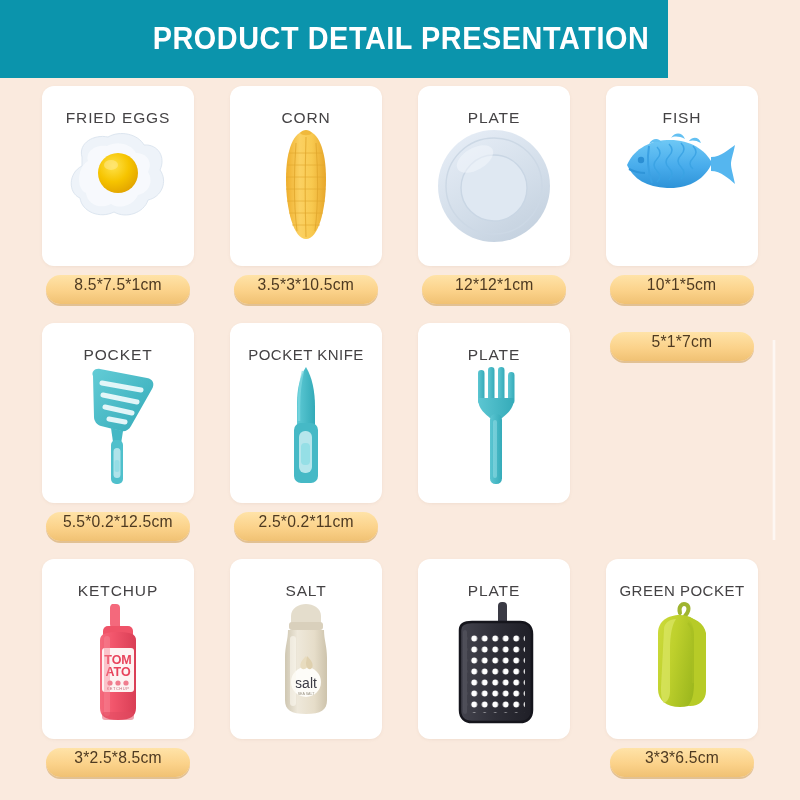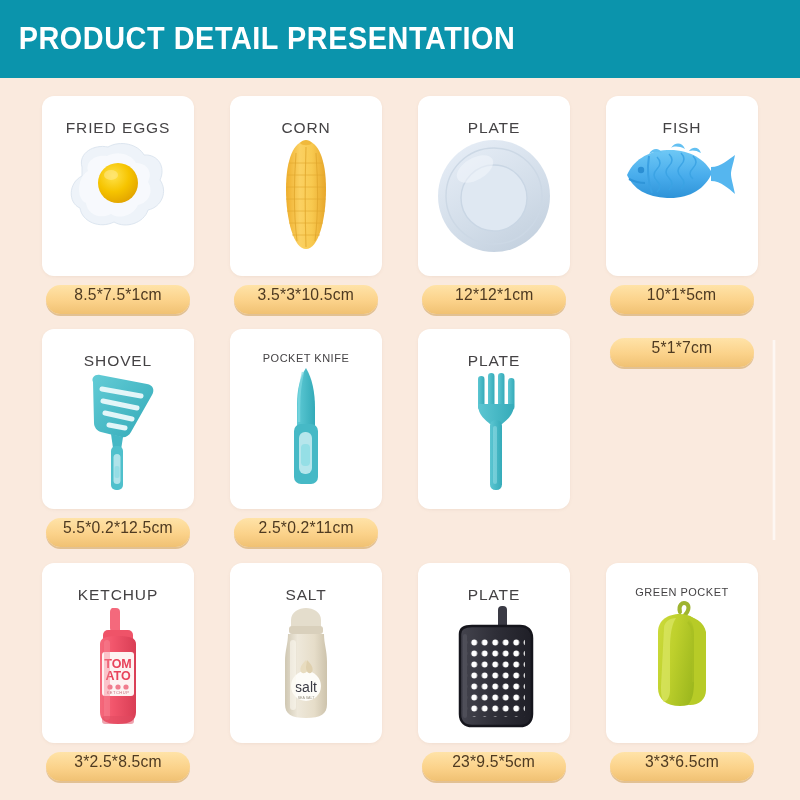--- a/index.html
+++ b/index.html
@@ -10,42 +10,42 @@
     overflow: hidden;
   }
 
   body {
     background: #faeade;
     font-family: "Liberation Sans", sans-serif;
   }
 
   
   .header-band {
-    width: 800px;
+    width: 668px;
     height: 78px;
     background: #0b94ac;
     display: flex;
     align-items: center;
-    justify-content: flex-start;
+    justify-content: flex-end;
   }
   .header-title {
     color: #ffffff;
     font-family: "Liberation Sans Narrow", "Liberation Sans", sans-serif;
     font-size: 31px;
     font-weight: bold;
     letter-spacing: 0.6px;
     transform: scaleX(0.93);
     white-space: nowrap;
   }
 
   
   .grid {
     width: 800px;
     height: 722px;
-    padding: 12px 30px 10px 30px;
+    padding: 2px 30px 10px 30px;
     display: grid;
     grid-template-columns: repeat(4, 1fr);
     grid-template-rows: repeat(3, 1fr);
     column-gap: 12px;
     row-gap: 0px;
   }
 
   .cell {
     display: flex;
     flex-direction: column;
@@ -67,21 +67,21 @@
   }
 
   .card-title {
     margin-top: 23px;
     font-size: 15.5px;
     letter-spacing: 0.9px;
     color: #444244;
     font-weight: normal;
     white-space: nowrap;
   }
-  .card-title.small { font-size: 11px; letter-spacing: 0.5px; }
+  .card-title.small { font-size: 15px; letter-spacing: 0.5px; }
 
   .art {
     flex: 1;
     width: 100%;
     display: flex;
     align-items: flex-start;
     justify-content: center;
     position: relative;
   }
 
@@ -247,21 +247,21 @@
         </svg>
       </div>
     </div>
     <div class="pill">
       <span class="pill-text">10*1*5cm</span>
     </div>
   </div>
 
   <div class="cell">
     <div class="card">
-      <div class="card-title">SHOVEL</div>
+      <div class="card-title">POCKET</div>
       <div class="art">
         <svg width="86" height="126" viewBox="0 0 86 126">
           <defs>
             <linearGradient id="spG" x1="0" y1="0" x2="1" y2="1">
               <stop offset="0%" stop-color="#63ccd6"></stop>
                 <stop offset="100%" stop-color="#33aab8"></stop>
             </linearGradient>
           </defs>
           <path d="M18 12 C16 8 20 4 25 5 L72 14 C78 15 80 20 77 25 L56 62 C54 66 50 68 46 67
                    L26 62 C22 61 19 57 19 53 Z" fill="url(#spG)"></path>
@@ -420,23 +420,20 @@
           <rect x="50" y="2" width="9" height="32" rx="4" fill="#3a3a44"></rect>
           <path d="M12 30 C12 24 17 22 24 22 L72 22 C79 22 84 26 84 34 L84 110
                    C84 118 79 122 72 122 L24 122 C17 122 12 118 12 110 Z" fill="url(#gpG)"></path>
           <rect x="19" y="31" width="58" height="82" fill="url(#holes)"></rect>
           <path d="M12 30 C12 24 17 22 24 22 L72 22 C79 22 84 26 84 34 L84 110
                    C84 118 79 122 72 122 L24 122 C17 122 12 118 12 110 Z" fill="none" stroke="#15151c" stroke-width="2.5"></path>
           <rect x="15" y="30" width="4" height="84" rx="2" fill="#5b5b66" opacity="0.5"></rect>
         </svg>
       </div>
     </div>
-    <div class="pill">
-      <span class="pill-text">23*9.5*5cm</span>
-    </div>
   </div>
 
   <div class="cell">
     <div class="card">
       <div class="card-title small">GREEN POCKET</div>
       <div class="art">
         <svg width="80" height="118" viewBox="0 0 80 118">
           <defs>
             <linearGradient id="gpepG" x1="0" y1="0" x2="1" y2="0.4">
               <stop offset="0%" stop-color="#cddb3c"></stop>

